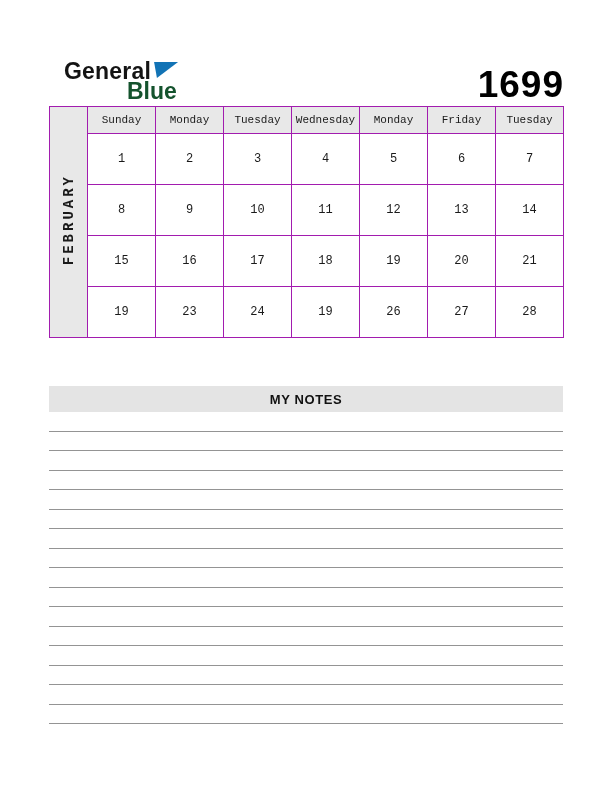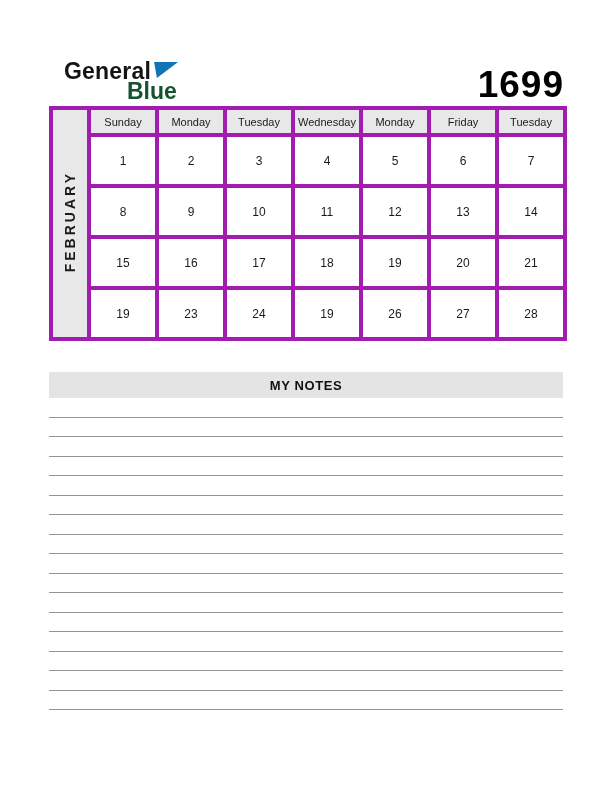--- a/index.html
+++ b/index.html
@@ -32,42 +32,42 @@
     margin-left: 63px; margin-top: -3px;
   }
   .year {
     font-size: 37px; font-weight: bold; color: #000000;
     letter-spacing: 1px; line-height: 1; margin-top: 6px;
   }
 
   
   .calendar { position: absolute; top: 106px; left: 49px; }
   table { border-collapse: collapse; }
-  th, td { border: 4px solid #a21caf; }
+  th, td { border: 1px solid #a21caf; font-family: Liberation Mono, monospace; }
   .month-cell {
     width: 38px; background: #e8e8e8; text-align: center; vertical-align: middle;
   }
   .month-label {
     writing-mode: vertical-rl; transform: rotate(180deg);
     font-weight: bold; font-size: 14px; letter-spacing: 3px;
     color: #1a1a1a; display: inline-block;
   }
   th.day-header {
     width: 68px; height: 27px; background: #e8e8e8;
     font-size: 11px; font-weight: normal; color: #1a1a1a;
     text-align: center; vertical-align: middle;
   }
   td.day-cell {
     width: 68px; height: 51px; background: #ffffff;
     font-size: 12px; color: #1a1a1a;
     text-align: center; vertical-align: middle;
   }
 
   
-  .notes { position: absolute; top: 372px; left: 49px; width: 514px; }
+  .notes { position: absolute; top: 386px; left: 49px; width: 514px; }
   .notes-header {
     background: #e4e4e4; height: 26px;
     display: flex; align-items: center; justify-content: center;
     font-weight: bold; font-size: 13px; letter-spacing: 0.6px; color: #111111;
   }
   .notes-lines { margin-top: 0; }
   .note-line { height: 19.5px; border-bottom: 1px solid #949494; }
 </style>
 </head>
 <body>

